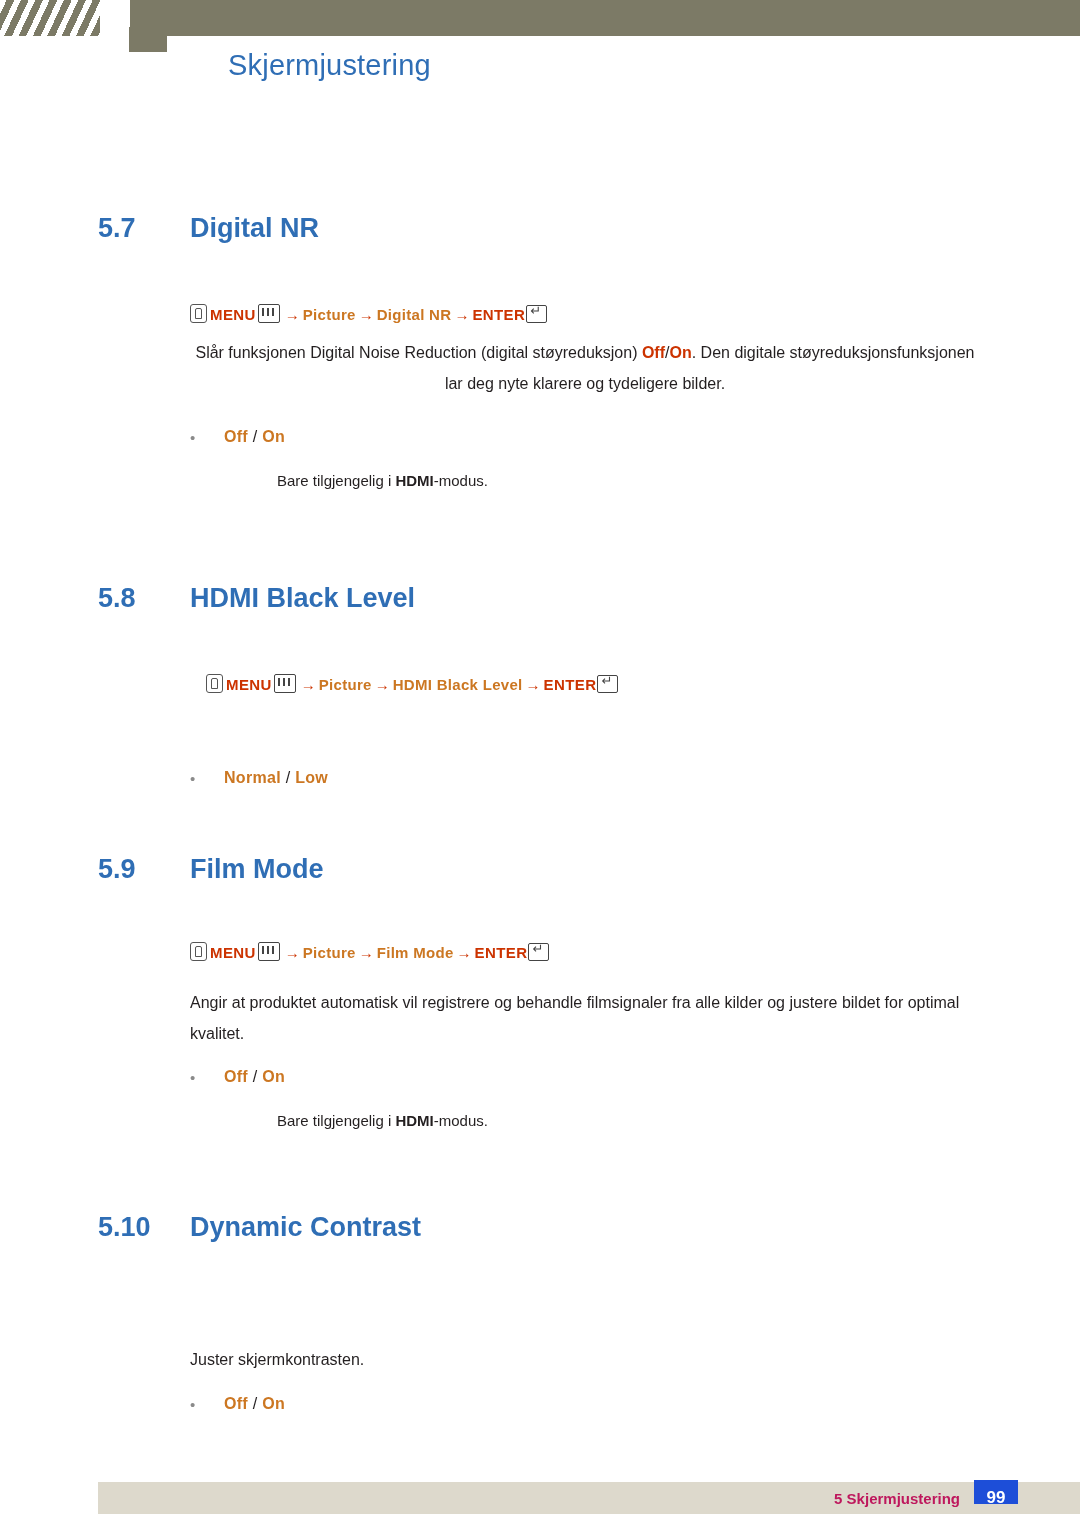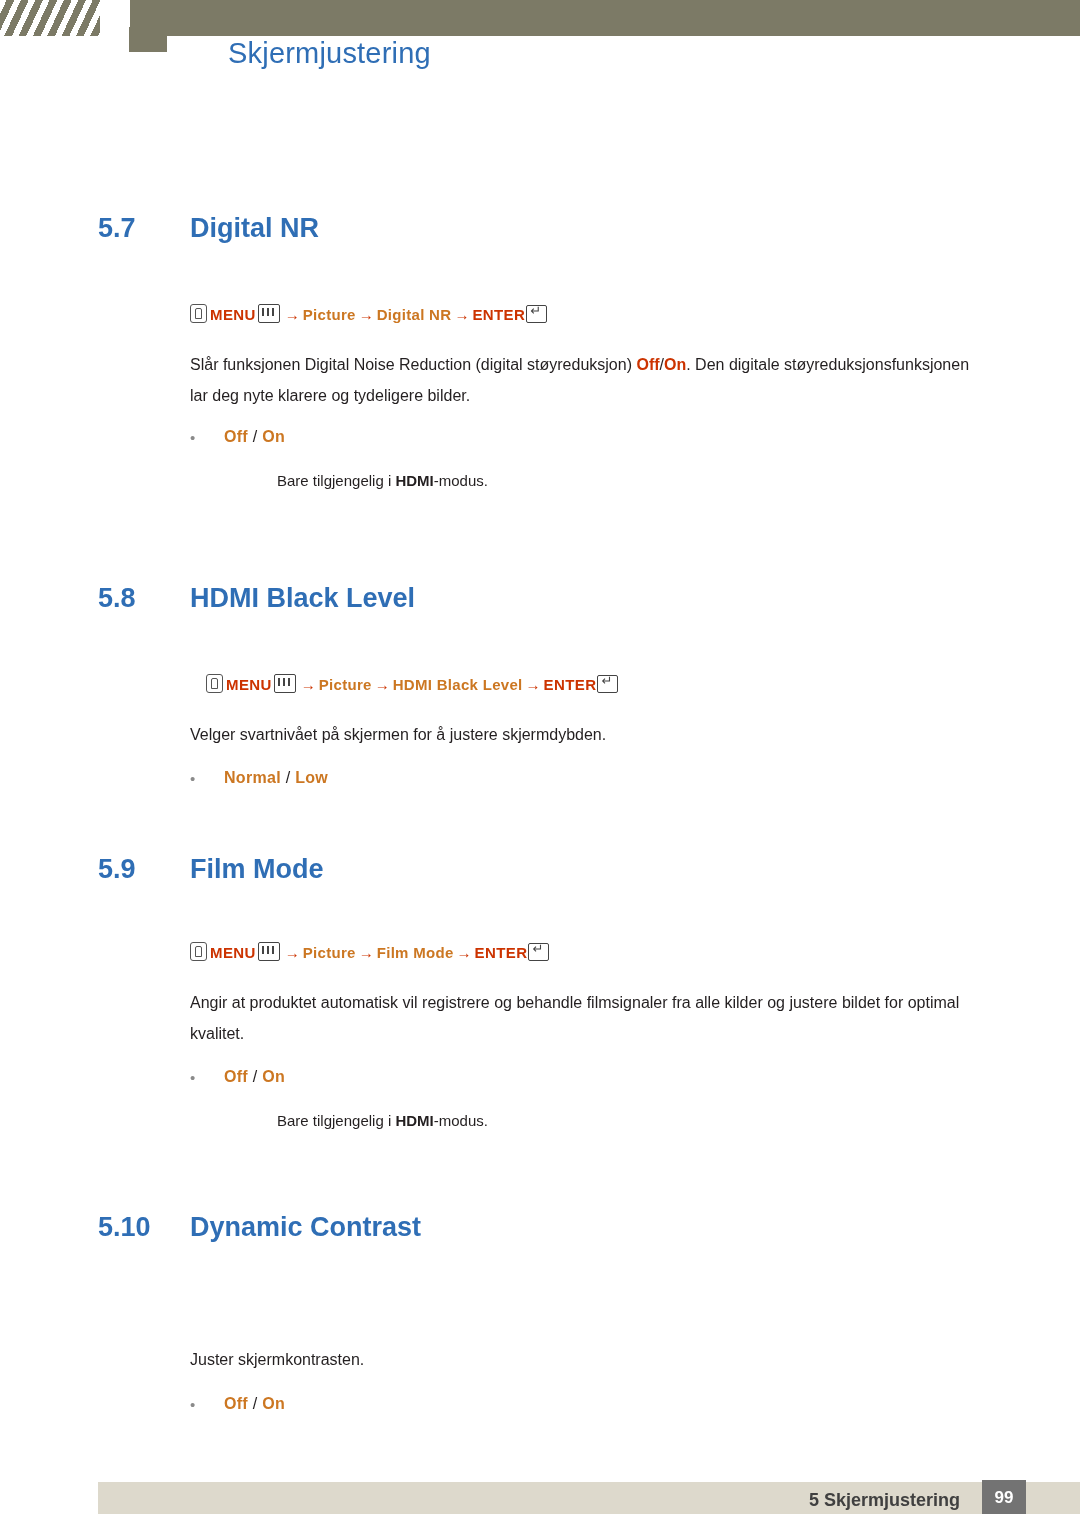--- a/index.html
+++ b/index.html
@@ -45,21 +45,21 @@
   .header-tab {
     position: absolute;
     top: 27px;
     left: 129px;
     width: 38px;
     height: 25px;
     background: #7c7a66;
   }
   .header-title {
     position: absolute;
-    top: 37px;
+    top: 49px;
     left: 228px;
     font-size: 29px;
     color: #2f6eb5;
     font-weight: normal;
     letter-spacing: 0.2px;
   }
 
   .section {
     position: absolute;
     left: 0;
@@ -221,80 +221,76 @@
     left: 98px;
     top: 1482px;
     width: 982px;
     height: 32px;
     background: #ddd9cc;
   }
   .footer-text {
     position: absolute;
     top: 1490px;
     right: 120px;
-    font-size: 18px;
-    color: #404040;
+    font-size: 15px;
+    color: #be185d;
     font-weight: bold;
   }
   .footer-page {
     position: absolute;
     top: 1480px;
     left: 974px;
     width: 44px;
-    height: 34px;
-    background: #737373;
+    height: 24px;
+    background: #1d4ed8;
     color: #ffffff;
     font-size: 17px;
     font-weight: bold;
     text-align: center;
     line-height: 36px;
-    margin-left: 8px;
   }
 </style>
 </head>
 <body>
 
 <div class="header-band">
   <div class="header-hatch"></div>
   <div class="header-white-block"></div>
 </div>
 <div class="header-tab"></div>
 <div class="header-title">Skjermjustering</div>
 
 <div class="section" style="top:213px;">
   <div class="sec-heading">
     <span class="sec-num">5.7</span>
     <span class="sec-name">Digital NR</span>
   </div>
   <div class="path" style="top:91px;">
     <span class="icon-hand"></span><span class="kw">MENU</span><span class="icon-m"></span><span class="arrow">→</span><span class="seg">Picture</span><span class="arrow">→</span><span class="seg">Digital NR</span><span class="arrow">→</span><span class="kw">ENTER</span><span class="icon-enter"></span>
   </div>
-  <div class="body-text" style="top:136px;">
+  <div class="body-text" style="top:124px;text-align:center;">
     <span>Slår funksjonen Digital Noise Reduction (digital støyreduksjon) </span><span class="hl-red">Off</span><span>/</span><span class="hl-red">On</span><span>. Den digitale støyreduksjonsfunksjonen lar deg nyte klarere og tydeligere bilder.</span>
   </div>
   <div class="bullet" style="top:214px;">
     <span class="dot">•</span>
     <span class="opts"><span class="o-orange">Off</span><span class="o-sep"> / </span><span class="o-orange">On</span></span>
   </div>
   <div class="note" style="top:259px;">
     <span>Bare tilgjengelig i </span><span class="nb">HDMI</span><span>-modus.</span>
   </div>
 </div>
 
 <div class="section" style="top:556px;margin-top:27px;">
   <div class="sec-heading">
     <span class="sec-num">5.8</span>
     <span class="sec-name">HDMI Black Level</span>
   </div>
   <div class="path" style="top:91px;padding-left:16px;">
     <span class="icon-hand"></span><span class="kw">MENU</span><span class="icon-m"></span><span class="arrow">→</span><span class="seg">Picture</span><span class="arrow">→</span><span class="seg">HDMI Black Level</span><span class="arrow">→</span><span class="kw">ENTER</span><span class="icon-enter"></span>
   </div>
-  <div class="body-text" style="top:136px;">
-    <span>Velger svartnivået på skjermen for å justere skjermdybden.</span>
-  </div>
   <div class="bullet" style="top:185px;">
     <span class="dot">•</span>
     <span class="opts"><span class="o-orange">Normal</span><span class="o-sep"> / </span><span class="o-orange">Low</span></span>
   </div>
 </div>
 
 <div class="section" style="top:854px;">
   <div class="sec-heading">
     <span class="sec-num">5.9</span>
     <span class="sec-name">Film Mode</span>

